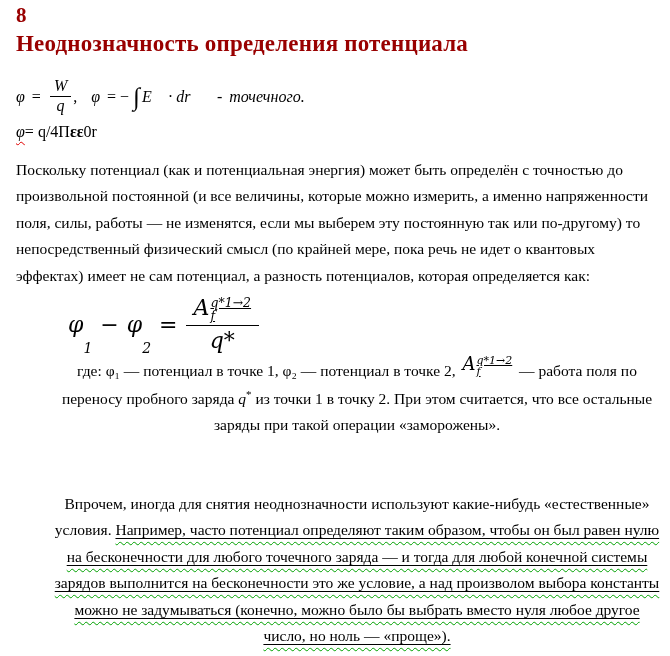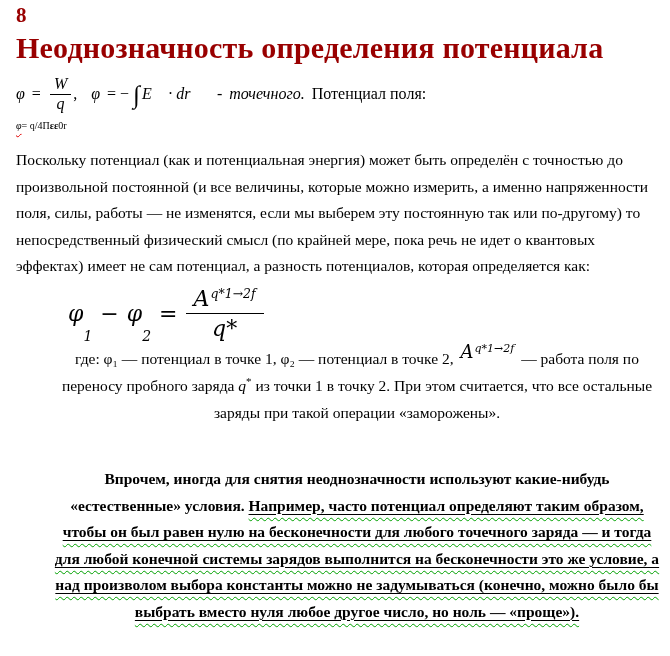--- a/index.html
+++ b/index.html
@@ -15,70 +15,70 @@
     font-family:"Liberation Serif", serif;color:var(--ink);
     overflow:hidden;
   }
   .page{padding:3px 12px 0 16px;}
 
   .doc-number{
     color:var(--accent);font-size:21px;font-weight:bold;line-height:1.15;
     margin:0;
   }
   .doc-title{
-    color:var(--accent);font-size:30px;font-weight:bold;line-height:1.2;
-    margin:3px 0 8px 0;letter-spacing:0.2px;
+    color:var(--accent);font-size:23px;font-weight:bold;line-height:1.2;
+    margin:3px 0 19px 0;letter-spacing:0.2px;
   }
 
   
   .eqline{
     display:flex;align-items:center;font-size:16px;height:40px;margin:2px 0 2px 0;
     white-space:nowrap;
   }
   .eqline .it{font-style:italic;}
   .frac{
     display:inline-flex;flex-direction:column;align-items:center;
     font-style:italic;line-height:1.05;margin:0 2px;
   }
   .frac .num{padding:0 4px 1px;border-bottom:1px solid #000;}
   .frac .den{padding:1px 4px 0;}
   .int-sign{font-size:25px;font-style:normal;margin:0 2px 0 4px;line-height:1;}
   .sp{width:7px;display:inline-block;}
 
   
-  .phi-line{font-size:10px;margin:6px 0 16px 0;}
+  .phi-line{font-size:16px;margin:6px 0 16px 0;}
   .wavy-red{
     text-decoration-line:underline;text-decoration-style:wavy;
     text-decoration-color:var(--red);text-decoration-thickness:1px;
     text-underline-offset:4px;font-style:italic;
   }
   .bold{font-weight:bold;}
 
   
   .para{
     font-size:15.5px;line-height:1.71;margin:6px 0 0 0;width:644px;
     text-align:left;
   }
   .para.indent{margin-left:38px;width:606px;text-align:center;}
-  .para.gap-top{margin-top:40px;font-weight:bold;}
+  .para.gap-top{margin-top:52px;}
 
   
   .display-formula{
     display:flex;align-items:center;margin:8px 0 6px 52px;
     font-family:"DejaVu Serif", serif;font-style:italic;font-size:22px;
   }
   .display-formula .sub-digit{font-size:14px;align-self:flex-end;position:relative;top:4px;}
   .display-formula .op{margin:0 8px;font-style:normal;}
   .dfrac{display:inline-flex;flex-direction:column;align-items:center;line-height:1;}
   .dfrac .top{display:flex;align-items:flex-start;padding:0 8px 3px;}
   .dfrac .bottom{
     border-top:1px solid #000;padding:4px 8px 0;width:100%;box-sizing:border-box;
     display:flex;justify-content:center;align-items:flex-start;
   }
-  .scripts{display:inline-flex;align-items:flex-start;line-height:1;margin-left:1px;}
+  .scripts{display:inline-flex;flex-direction:column;align-items:flex-start;line-height:1;margin-left:1px;text-decoration:underline;}
   .scripts .ssup{font-size:12.5px;}
   .scripts .ssub{font-size:12.5px;}
 
   
   .inlineA{
     display:inline-flex;align-items:flex-start;
     font-family:"DejaVu Serif", serif;font-style:italic;font-size:18px;
     position:relative;top:-6px;line-height:1;vertical-align:baseline;
     margin:0 3px;
   }
@@ -122,21 +122,20 @@
     <span class="sp"></span>
     <span>= −</span>
     <span class="int-sign">∫</span>
     <span class="it">E⃗ · dr⃗</span>
     <span class="sp"></span>
       <span class="sp"></span>
     <span>-</span>
     <span class="sp"></span>
     <span class="it">точечного.</span>
     <span class="sp"></span>
-    <span>Потенциал поля:</span>
   </div>
 
   <div class="phi-line">
     <span class="wavy-red">φ</span><span>= q/4Π</span><span class="bold">εε</span><span>0r</span>
   </div>
 
   <p class="para">Поскольку потенциал (как и потенциальная энергия) может быть определён с точностью до произвольной постоянной (и все величины, которые можно измерить, а именно напряженности поля, силы, работы — не изменятся, если мы выберем эту постоянную так или по-другому) то непосредственный физический смысл (по крайней мере, пока речь не идет о квантовых эффектах) имеет не сам потенциал, а разность потенциалов, которая определяется как:</p>
 
   <div class="display-formula">
     <span>φ</span>

